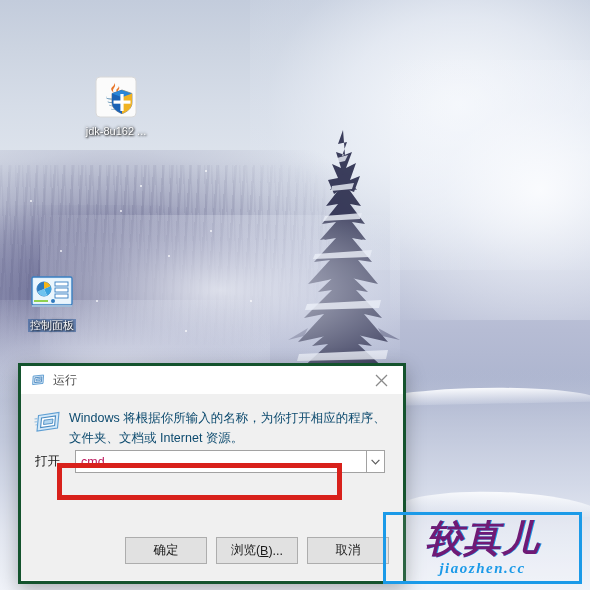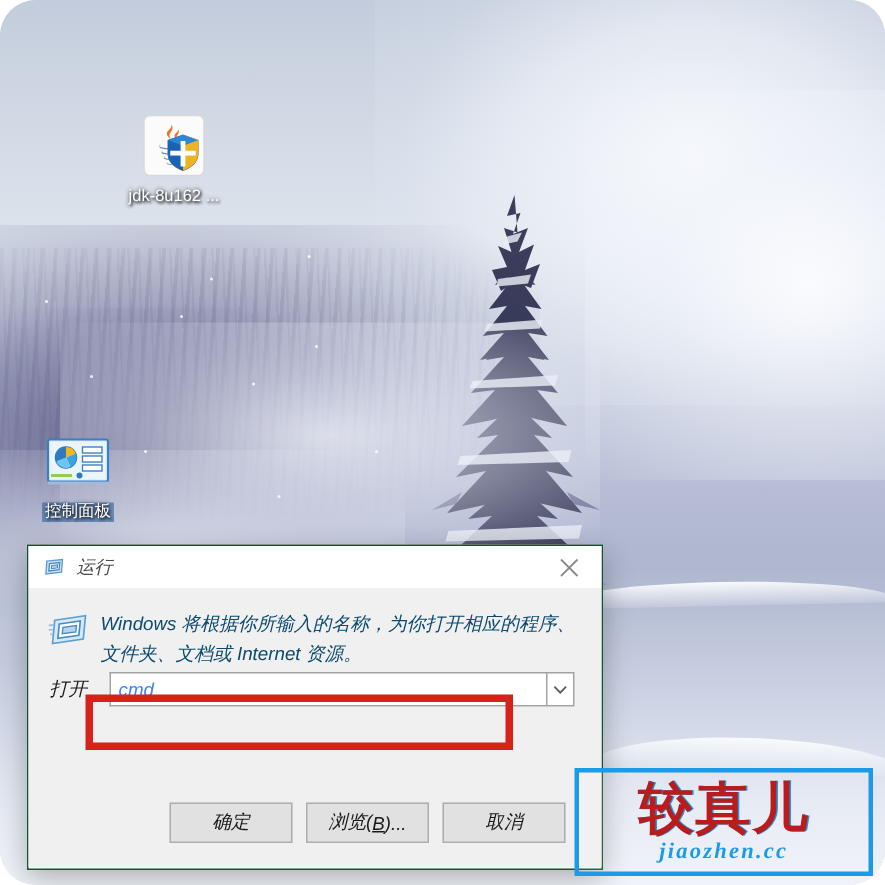--- a/index.html
+++ b/index.html
@@ -13,21 +13,20 @@
     font-family: "Liberation Sans", "DejaVu Sans", sans-serif;
   }
 
   
   #desktop {
     position: relative;
     width: 590px;
     height: 590px;
     overflow: hidden;
     background: #cfd6e4;
-    border-radius: 24px;
   }
 
   
   .wp-sky {
     position: absolute;
     left: 0; top: 0;
     width: 590px; height: 590px;
     background:
       linear-gradient(180deg,
         #c3ccdc 0%,
@@ -184,40 +183,39 @@
   }
   .desk-icon .caption {
     margin-top: 3px;
     font-size: 11px;
     line-height: 13px;
     color: #ffffff;
     text-shadow: 0 0 3px rgba(0,0,0,0.85), 1px 1px 2px rgba(0,0,0,0.8);
     word-break: break-all;
   }
   #icon-jdk { left: 74px; top: 74px; }
-  #icon-cpl { left: 10px; top: 283px; }
+  #icon-cpl { left: 10px; top: 267px; }
   #icon-cpl .caption {
     background: rgba(43,92,160,0.55);
     display: inline-block;
     padding: 0 2px;
   }
 
   
   #run-dialog {
     position: absolute;
     left: 18px;
     top: 363px;
     width: 382px;
     height: 215px;
     background: #f0f0f0;
-    border: 1px solid #14532d;
+    border: 3px solid #14532d;
     box-shadow: 0 6px 18px rgba(0,0,0,0.28), 0 0 0 1px rgba(255,255,255,0.5) inset;
     font-size: 12px;
     color: #000;
-    font-style: italic;
   }
   #run-titlebar {
     height: 28px;
     background: #ffffff;
     display: flex;
     align-items: center;
     position: relative;
   }
   .title-icon {
     margin-left: 9px;
@@ -287,21 +285,21 @@
     flex: 1 1 auto;
     background: #ffffff;
     border: 1px solid #a2a2a2;
     border-right: none;
     height: 23px;
     box-sizing: border-box;
     display: flex;
     align-items: center;
     padding-left: 5px;
     font-size: 12.5px;
-    color: #3b82f6;
+    color: #be185d;
     font-family: "Liberation Sans", sans-serif;
   }
   .combo-arrow {
     flex: 0 0 19px;
     background: #ffffff;
     border: 1px solid #a2a2a2;
     height: 23px;
     box-sizing: border-box;
     display: flex;
     align-items: center;
@@ -320,21 +318,21 @@
     pointer-events: none;
   }
 
   .run-buttons {
     position: absolute;
     left: 0;
     bottom: 16px;
     width: 100%;
     display: flex;
     justify-content: flex-end;
-    padding-right: 24px;
+    padding-right: 14px;
     box-sizing: border-box;
     gap: 9px;
   }
   .dlg-btn {
     width: 80px;
     height: 25px;
     background: #e1e1e1;
     border: 1px solid #adadad;
     font-size: 12.5px;
     color: #1a1a1a;
@@ -358,21 +356,22 @@
     background: rgba(255,255,255,0.10);
     display: flex;
     flex-direction: column;
     align-items: center;
     justify-content: center;
   }
   #wm-cn {
     font-family: "DejaVu Sans", sans-serif;
     font-size: 37px;
     font-weight: bold;
-    color: #b91c1c;
+    font-style: italic;
+    color: #701a75;
     line-height: 40px;
     letter-spacing: 1px;
     text-shadow: 1px 0 0 #1b9ae8;
   }
   #wm-en {
     font-family: Liberation Serif, serif;
     font-size: 15px;
     font-weight: bold;
     font-style: italic;
     color: #1b9ae8;

